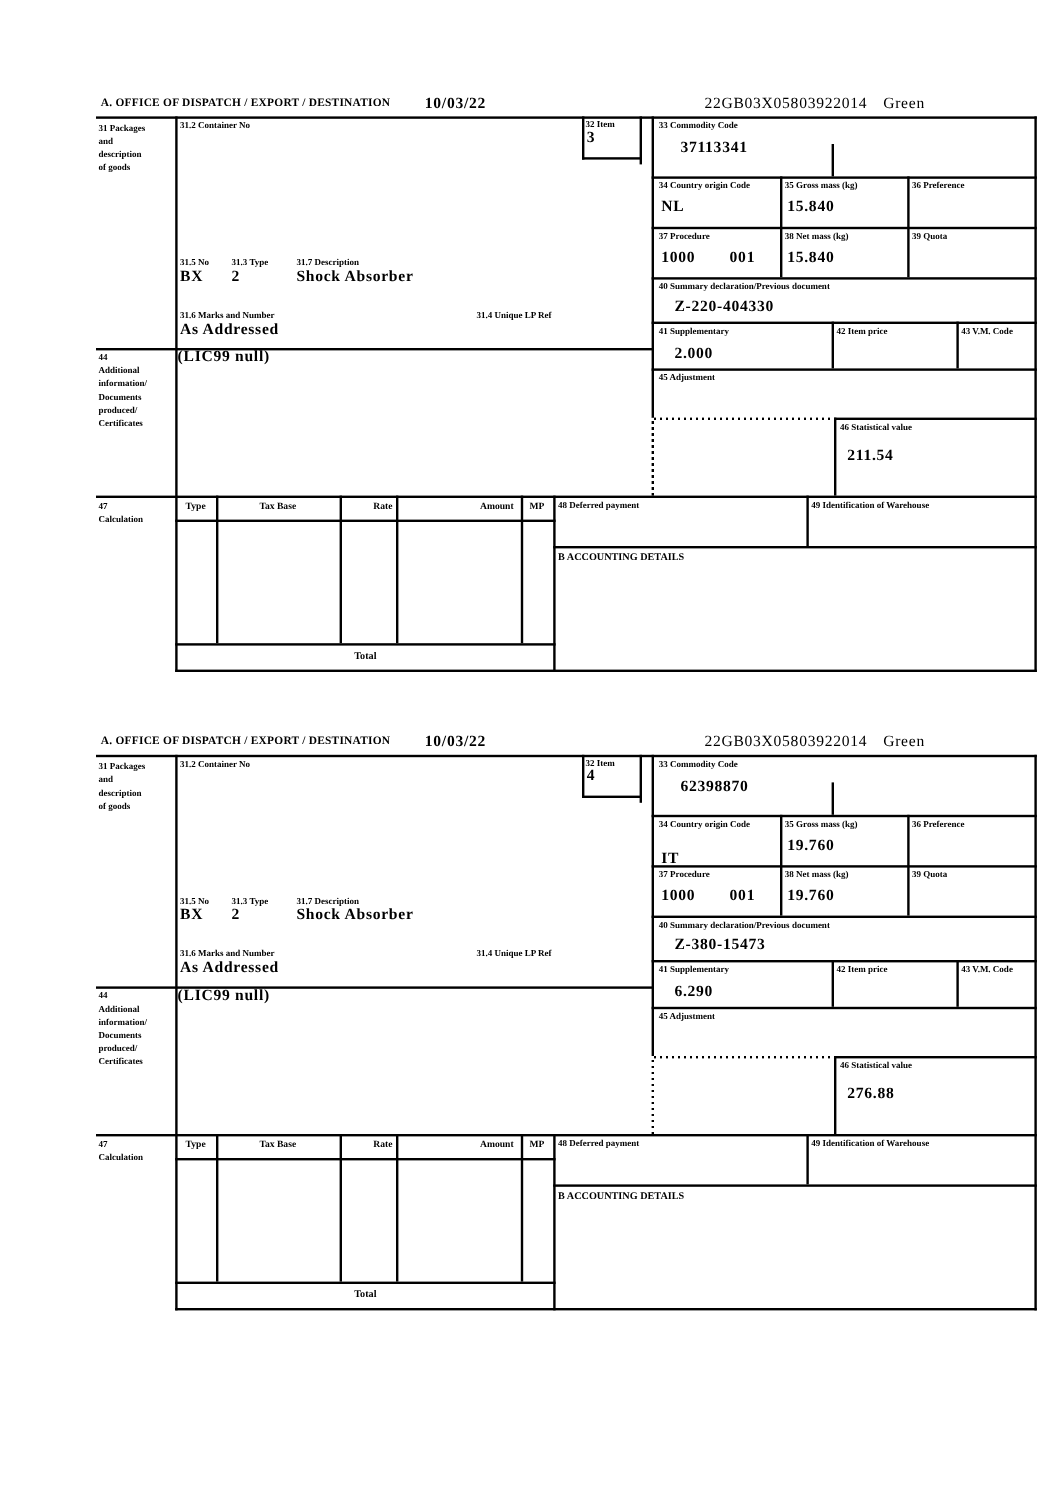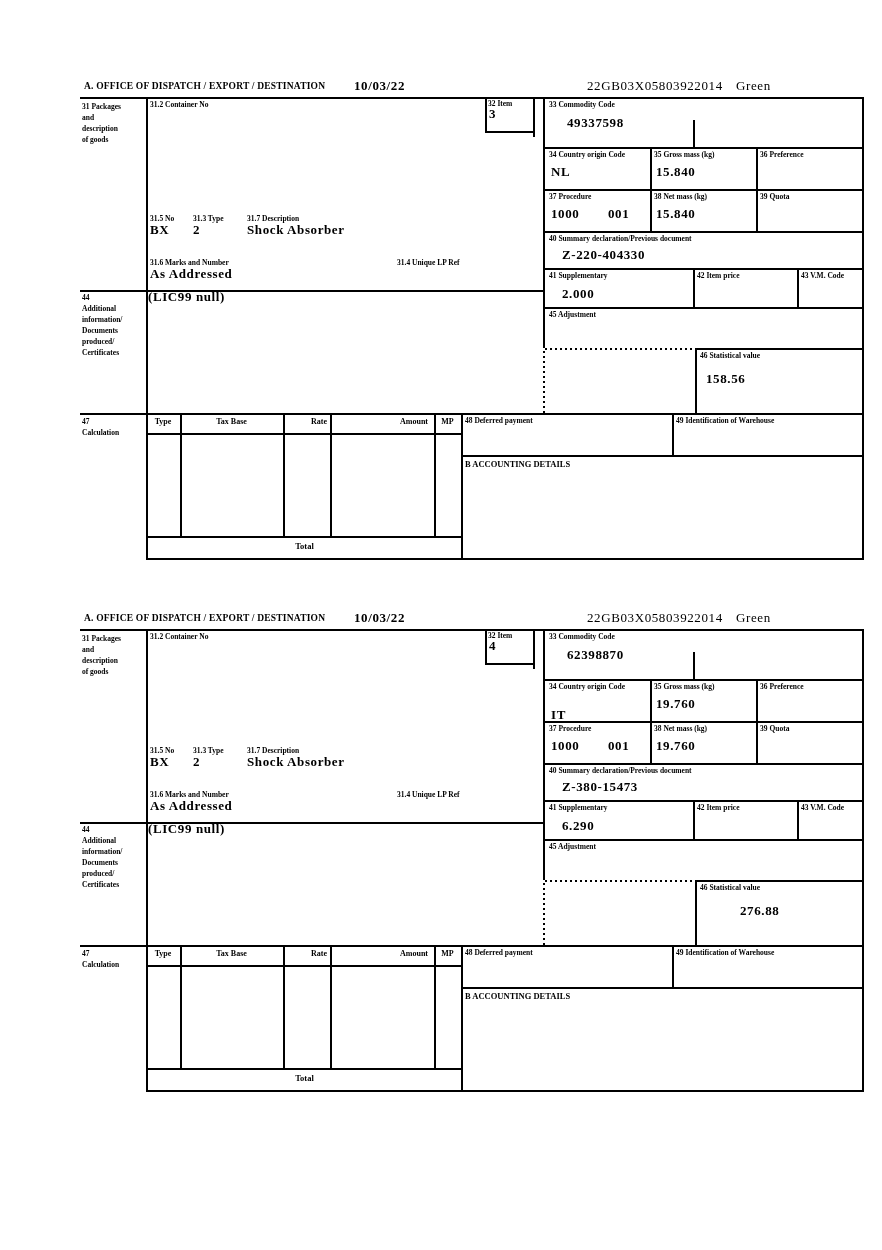--- a/index.html
+++ b/index.html
@@ -69,21 +69,21 @@
 description
 of goods</div>
 
     <div class="lbl" style="left:70px;top:20px;">31.2 Container No</div>
     <div class="val" style="left:70px;top:32px;"></div>
 
     <div class="lbl" style="left:408px;top:19px;">32 Item</div>
     <div class="val" style="left:409px;top:27px;">3</div>
 
     <div class="lbl" style="left:469px;top:20px;">33 Commodity Code</div>
-    <div class="val" style="left:487px;top:36px;">49337598</div>
+    <div class="val" style="left:487px;top:36px;">37113341</div>
 
     <div class="lbl" style="left:469px;top:70px;">34 Country origin Code</div>
     <div class="val" style="left:471px;top:85px;">NL</div>
     <div class="lbl" style="left:574px;top:70px;">35 Gross mass (kg)</div>
     <div class="val" style="left:576px;top:85px;">15.840</div>
     <div class="lbl" style="left:680px;top:70px;">36 Preference</div>
     <div class="val" style="left:682px;top:85px;"></div>
 
     <div class="lbl" style="left:469px;top:112px;">37 Procedure</div>
     <div class="val" style="left:471px;top:127px;">1000</div>
@@ -99,21 +99,21 @@
     <div class="lbl" style="left:469px;top:191px;">41 Supplementary</div>
     <div class="val" style="left:482px;top:207px;">2.000</div>
     <div class="lbl" style="left:617px;top:191px;">42 Item price</div>
     <div class="val" style="left:619px;top:207px;"></div>
     <div class="lbl" style="left:721px;top:191px;">43 V.M. Code</div>
     <div class="val" style="left:723px;top:207px;"></div>
 
     <div class="lbl" style="left:469px;top:230px;">45 Adjustment</div>
     <div class="val" style="left:482px;top:243px;"></div>
     <div class="lbl" style="left:620px;top:271px;">46 Statistical value</div>
-    <div class="val" style="left:626px;top:292px;">158.56</div>
+    <div class="val" style="left:626px;top:292px;">211.54</div>
 
     <div class="lbl" style="left:70px;top:134px;">31.5 No</div>
     <div class="lbl" style="left:113px;top:134px;">31.3 Type</div>
     <div class="lbl" style="left:167px;top:134px;">31.7 Description</div>
     <div class="val" style="left:70px;top:143px;">BX</div>
     <div class="val" style="left:113px;top:143px;">2</div>
     <div class="val" style="left:167px;top:143px;">Shock Absorber</div>
 
     <div class="lbl" style="left:70px;top:178px;">31.6 Marks and Number</div>
     <div class="val" style="left:70px;top:187px;">As Addressed</div>
@@ -218,21 +218,21 @@
     <div class="lbl" style="left:469px;top:191px;">41 Supplementary</div>
     <div class="val" style="left:482px;top:207px;">6.290</div>
     <div class="lbl" style="left:617px;top:191px;">42 Item price</div>
     <div class="val" style="left:619px;top:207px;"></div>
     <div class="lbl" style="left:721px;top:191px;">43 V.M. Code</div>
     <div class="val" style="left:723px;top:207px;"></div>
 
     <div class="lbl" style="left:469px;top:230px;">45 Adjustment</div>
     <div class="val" style="left:482px;top:243px;"></div>
     <div class="lbl" style="left:620px;top:271px;">46 Statistical value</div>
-    <div class="val" style="left:660px;top:292px;">276.88</div>
+    <div class="val" style="left:626px;top:292px;">276.88</div>
 
     <div class="lbl" style="left:70px;top:134px;">31.5 No</div>
     <div class="lbl" style="left:113px;top:134px;">31.3 Type</div>
     <div class="lbl" style="left:167px;top:134px;">31.7 Description</div>
     <div class="val" style="left:70px;top:143px;">BX</div>
     <div class="val" style="left:113px;top:143px;">2</div>
     <div class="val" style="left:167px;top:143px;">Shock Absorber</div>
 
     <div class="lbl" style="left:70px;top:178px;">31.6 Marks and Number</div>
     <div class="val" style="left:70px;top:187px;">As Addressed</div>

